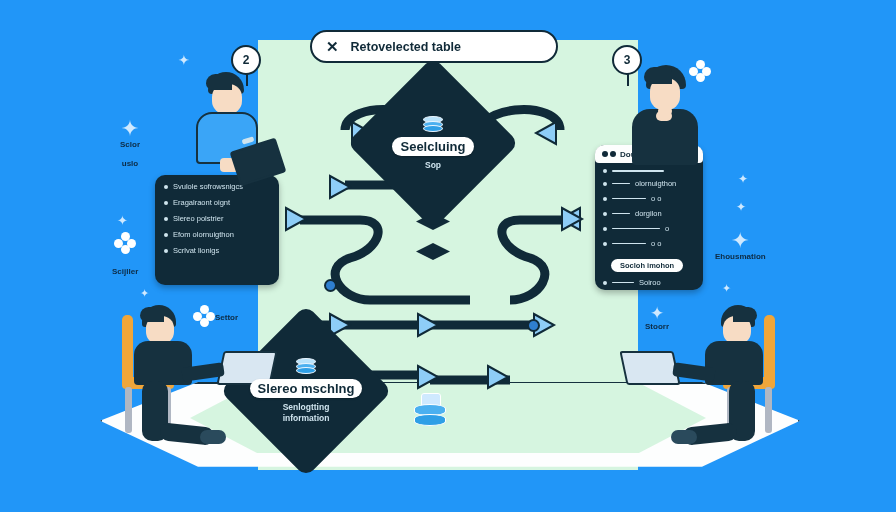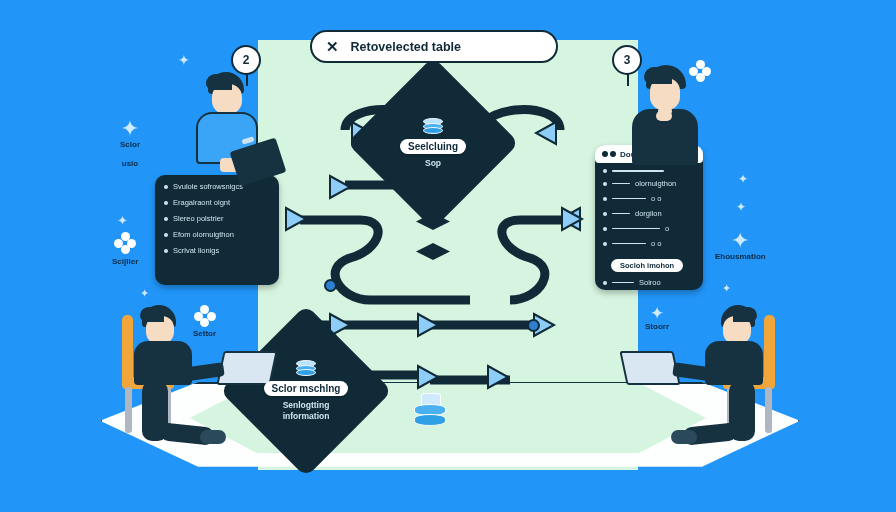--- a/index.html
+++ b/index.html
@@ -14,21 +14,21 @@
      border:2px solid #16313f;box-sizing:border-box;}
   .desk-mint{left:190px;top:383px;width:516px;height:70px;background:#d6f5e0;
      clip-path:polygon(13% 0,87% 0,100% 50%,87% 100%,13% 100%,0 50%);}
 
   
   .dnode{position:absolute;}
   .dnode .dia{position:absolute;inset:0;background:#102a38;transform:rotate(45deg);border-radius:10px;}
   .dnode .inner{position:absolute;inset:0;display:flex;flex-direction:column;
      align-items:center;justify-content:center;gap:4px;z-index:3;}
   .pill{background:#fff;border-radius:20px;padding:2px 8px;color:#102a38;
-     font-size:10px;font-weight:700;white-space:nowrap;box-shadow:0 1px 2px rgba(0,0,0,.25);}
+     font-size:13px;font-weight:700;white-space:nowrap;box-shadow:0 1px 2px rgba(0,0,0,.25);}
   .dlabel{color:#cfe4ee;font-size:8.5px;text-align:center;line-height:1.25;font-weight:600;}
 
   
   .cyl{width:20px;height:17px;position:relative;}
   .cyl i{position:absolute;left:0;width:20px;height:7px;border-radius:50%;background:#63bdf5;
      border:1.4px solid #eaf6ff;box-sizing:border-box;}
   .cyl i:nth-child(1){top:0;background:#b9e3fb;}
   .cyl i:nth-child(2){top:5px;background:#4bb0f0;}
   .cyl i:nth-child(3){top:9px;background:#2f9fe6;}
 
@@ -150,21 +150,21 @@
   </div>
 
   <div class="dnode" style="left:245px;top:330px;width:122px;height:122px">
     <div class="dia"></div>
     <div class="inner">
       <div class="cyl">
           <i></i>
           <i></i>
           <i></i>
         </div>
-      <div class="pill">Sclor mschlng</div>
+      <div class="pill">Slereo mschlng</div>
       <div class="dlabel" style="white-space:pre-line">Senlogtting
 information</div>
     </div>
   </div>
 
 
   <div class="abs" style="left:413px;top:393px;width:34px;height:40px">
     <div class="abs" style="left:8px;top:0;width:18px;height:14px;background:#cfe9ff;border:1.6px solid #fff;border-radius:3px;"></div>
     <div class="abs" style="left:1px;top:11px;width:32px;height:12px;border-radius:50%/40%;background:#4bb0f0;border:1.6px solid #fff;box-sizing:border-box;"></div>
     <div class="abs" style="left:1px;top:21px;width:32px;height:12px;border-radius:50%/40%;background:#2f9fe6;border:1.6px solid #fff;box-sizing:border-box;"></div>
@@ -252,24 +252,24 @@
     <div class="dlbl" style="margin-top:10px">uslo</div>
   </div>
   <div class="abs" style="left:117px;top:213px;font-size:13px"><span class="sparkle">✦</span></div>
   <div class="abs" style="left:112px;top:232px;display:flex;flex-direction:column;align-items:center">
     <div class="cluster">
         <b></b>
         <b></b>
         <b></b>
         <b></b>
       </div>
-    <div class="dlbl" style="margin-top:3px">Scijller</div>
+    <div class="dlbl" style="margin-top:13px">Scijller</div>
   </div>
   <div class="abs" style="left:140px;top:287px;font-size:11px"><span class="sparkle">✦</span></div>
-  <div class="abs" style="left:193px;top:305px;display:flex;flex-direction:column;align-items:center">
+  <div class="abs" style="left:193px;top:305px;display:flex;flex-direction:row;align-items:center">
     <div class="cluster">
         <b></b>
         <b></b>
         <b></b>
         <b></b>
       </div>
     <div class="dlbl" style="margin-top:2px">Settor</div>
   </div>
   <div class="abs" style="left:689px;top:60px;display:flex;flex-direction:column;align-items:center">
     <div class="cluster">

